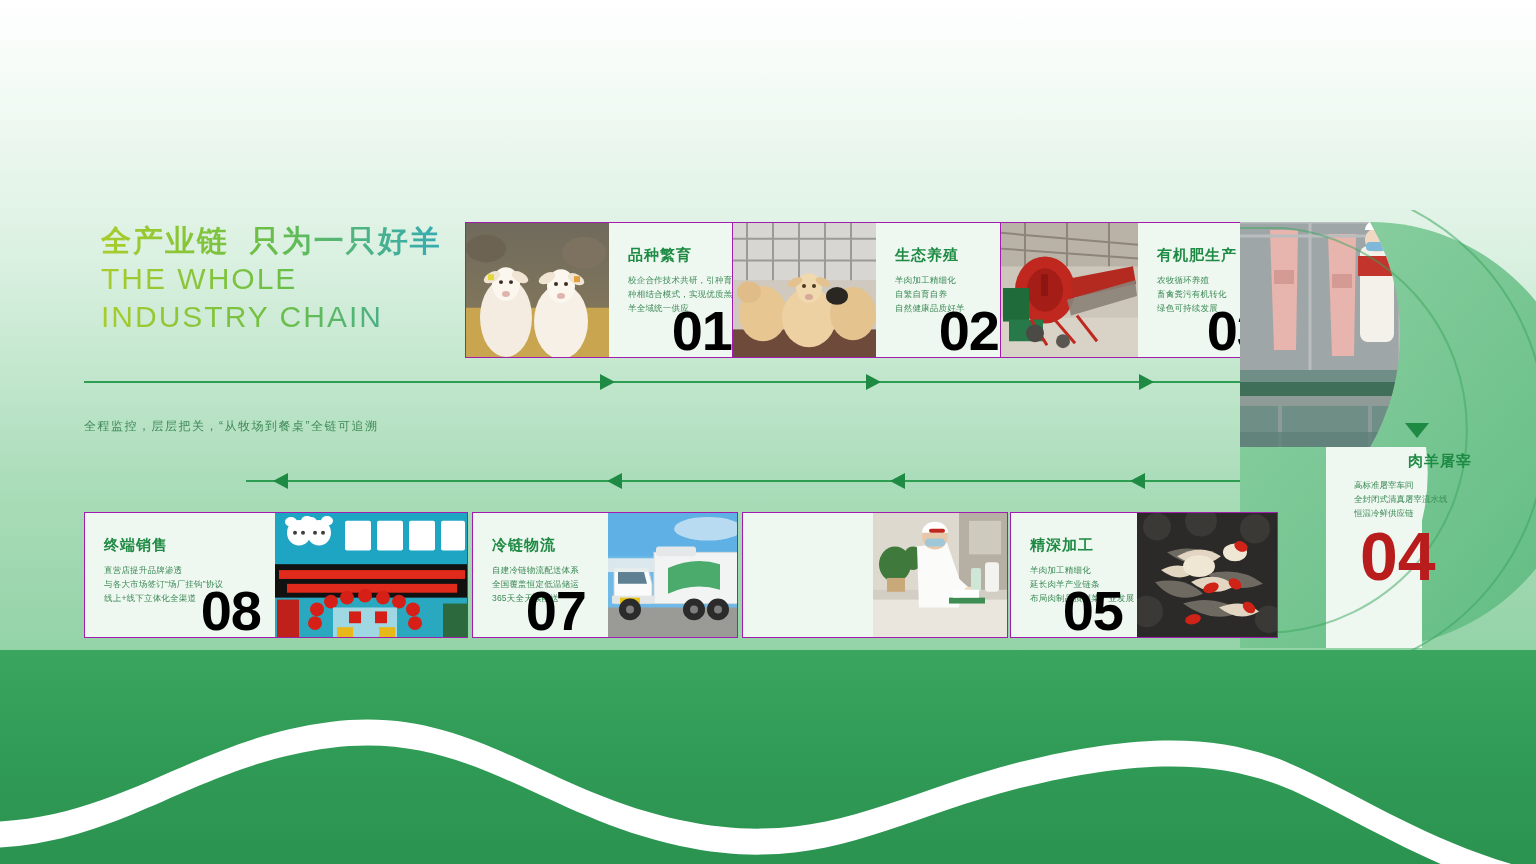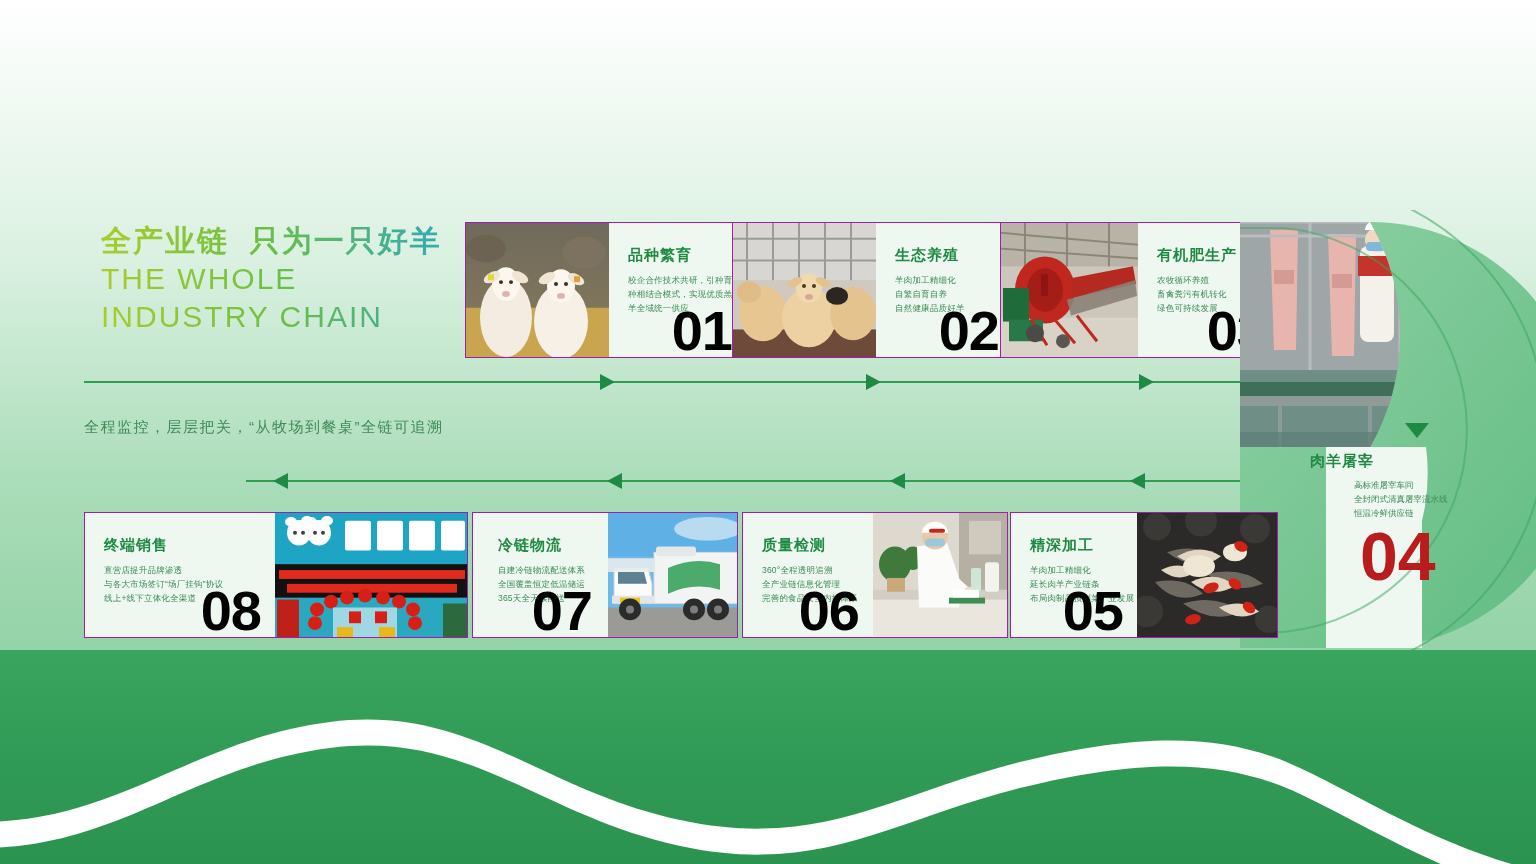--- a/index.html
+++ b/index.html
@@ -30,21 +30,21 @@
     white-space:pre;
   }
   .h-en {
     font-size:30px; font-weight:400; letter-spacing:2px; line-height:38px;
     background:linear-gradient(90deg,#a9cc2a 0%,#6cbf45 45%,#1f9ed6 100%);
     -webkit-background-clip:text; background-clip:text; color:transparent;
     white-space:pre;
   }
   #tagline {
     position:absolute; left:84px; top:418px;
-    font-size:15px; color:#3f8a58; letter-spacing:1.5px; white-space:pre;
+    font-size:12px; color:#3f8a58; letter-spacing:1.5px; white-space:pre;
   }
 
   
   #rails { position:absolute; left:0; top:200px; width:1536px; height:470px; }
 
   
   .card {
     position:absolute;
     background:#eef7f0;
     border:1px solid #a21caf;
@@ -65,21 +65,21 @@
     position:absolute; right:14px; bottom:-2px;
     font-size:56px; font-weight:bold; color:#000000; letter-spacing:-1px;
     line-height:1;
   }
   .photo { position:absolute; top:0; height:100%; background-size:cover; background-position:center; }
   .photo svg { display:block; width:100%; height:100%; }
 
   
   #terminal { position:absolute; left:1240px; top:210px; width:296px; height:450px; }
   #term-title {
-    position:absolute; left:1310px; top:452px;
+    position:absolute; left:1408px; top:452px;
     font-size:15px; font-weight:bold; color:#1f8a43; letter-spacing:1px; white-space:nowrap;
   }
   #term-lines {
     position:absolute; left:1354px; top:478px;
     font-size:8.5px; color:#3d8b57; line-height:14px; white-space:nowrap;
   }
   #term-num {
     position:absolute; left:1360px; top:522px;
     font-size:68px; font-weight:bold; color:#b91c1c; line-height:1;
   }
@@ -380,21 +380,21 @@
         </g>
       <g fill="#d61f16">
           <rect x="74" y="100" width="12" height="12"></rect>
           <rect x="100" y="100" width="12" height="12"></rect>
         </g>
     </svg>
   </div>
 </div>
 
 <div class="card" style="left:472px; top:512px; width:266px; height:126px;">
-  <div class="card-text" style="left:6px; width:127px; position:absolute;">
+  <div class="card-text" style="left:0; width:127px; position:absolute;">
     <div class="c-title">冷链物流</div>
     <div class="c-lines">
       <div>自建冷链物流配送体系</div>
         <div>全国覆盖恒定低温储运</div>
         <div>365天全天候配送</div>
     </div>
     <div class="c-num">07</div>
   </div>
   <div class="photo" style="left:135px; width:131px;">
     <svg viewBox="0 0 131 126" preserveAspectRatio="none">
@@ -421,29 +421,20 @@
           <circle cx="86" cy="98" r="4"></circle>
           <circle cx="110" cy="98" r="4"></circle>
       </g>
 
       <rect x="0" y="46" width="46" height="14" fill="#e6ecec" opacity=".9"></rect>
     </svg>
   </div>
 </div>
 
 <div class="card" style="left:742px; top:512px; width:266px; height:126px;">
-  <div class="card-text" style="left:0; width:130px; position:absolute;">
-    <div class="c-title">质量检测</div>
-    <div class="c-lines">
-      <div>360°全程透明追溯</div>
-        <div>全产业链信息化管理</div>
-        <div>完善的食品安全内控体系</div>
-    </div>
-    <div class="c-num">06</div>
-  </div>
   <div class="photo" style="left:130px; width:136px;">
     <svg viewBox="0 0 136 126" preserveAspectRatio="none">
       <rect width="136" height="126" fill="#ded9cf"></rect>
       <rect x="86" y="0" width="50" height="90" fill="#b6b0a4"></rect>
       <rect x="96" y="8" width="32" height="34" fill="#cfcabe"></rect>
       <rect y="84" width="136" height="42" fill="#eae6dd"></rect>
       <rect x="0" y="78" width="136" height="10" fill="#d3cec3"></rect>
 
       <g fill="#3f7a3c">
           <ellipse cx="22" cy="52" rx="16" ry="18"></ellipse>

